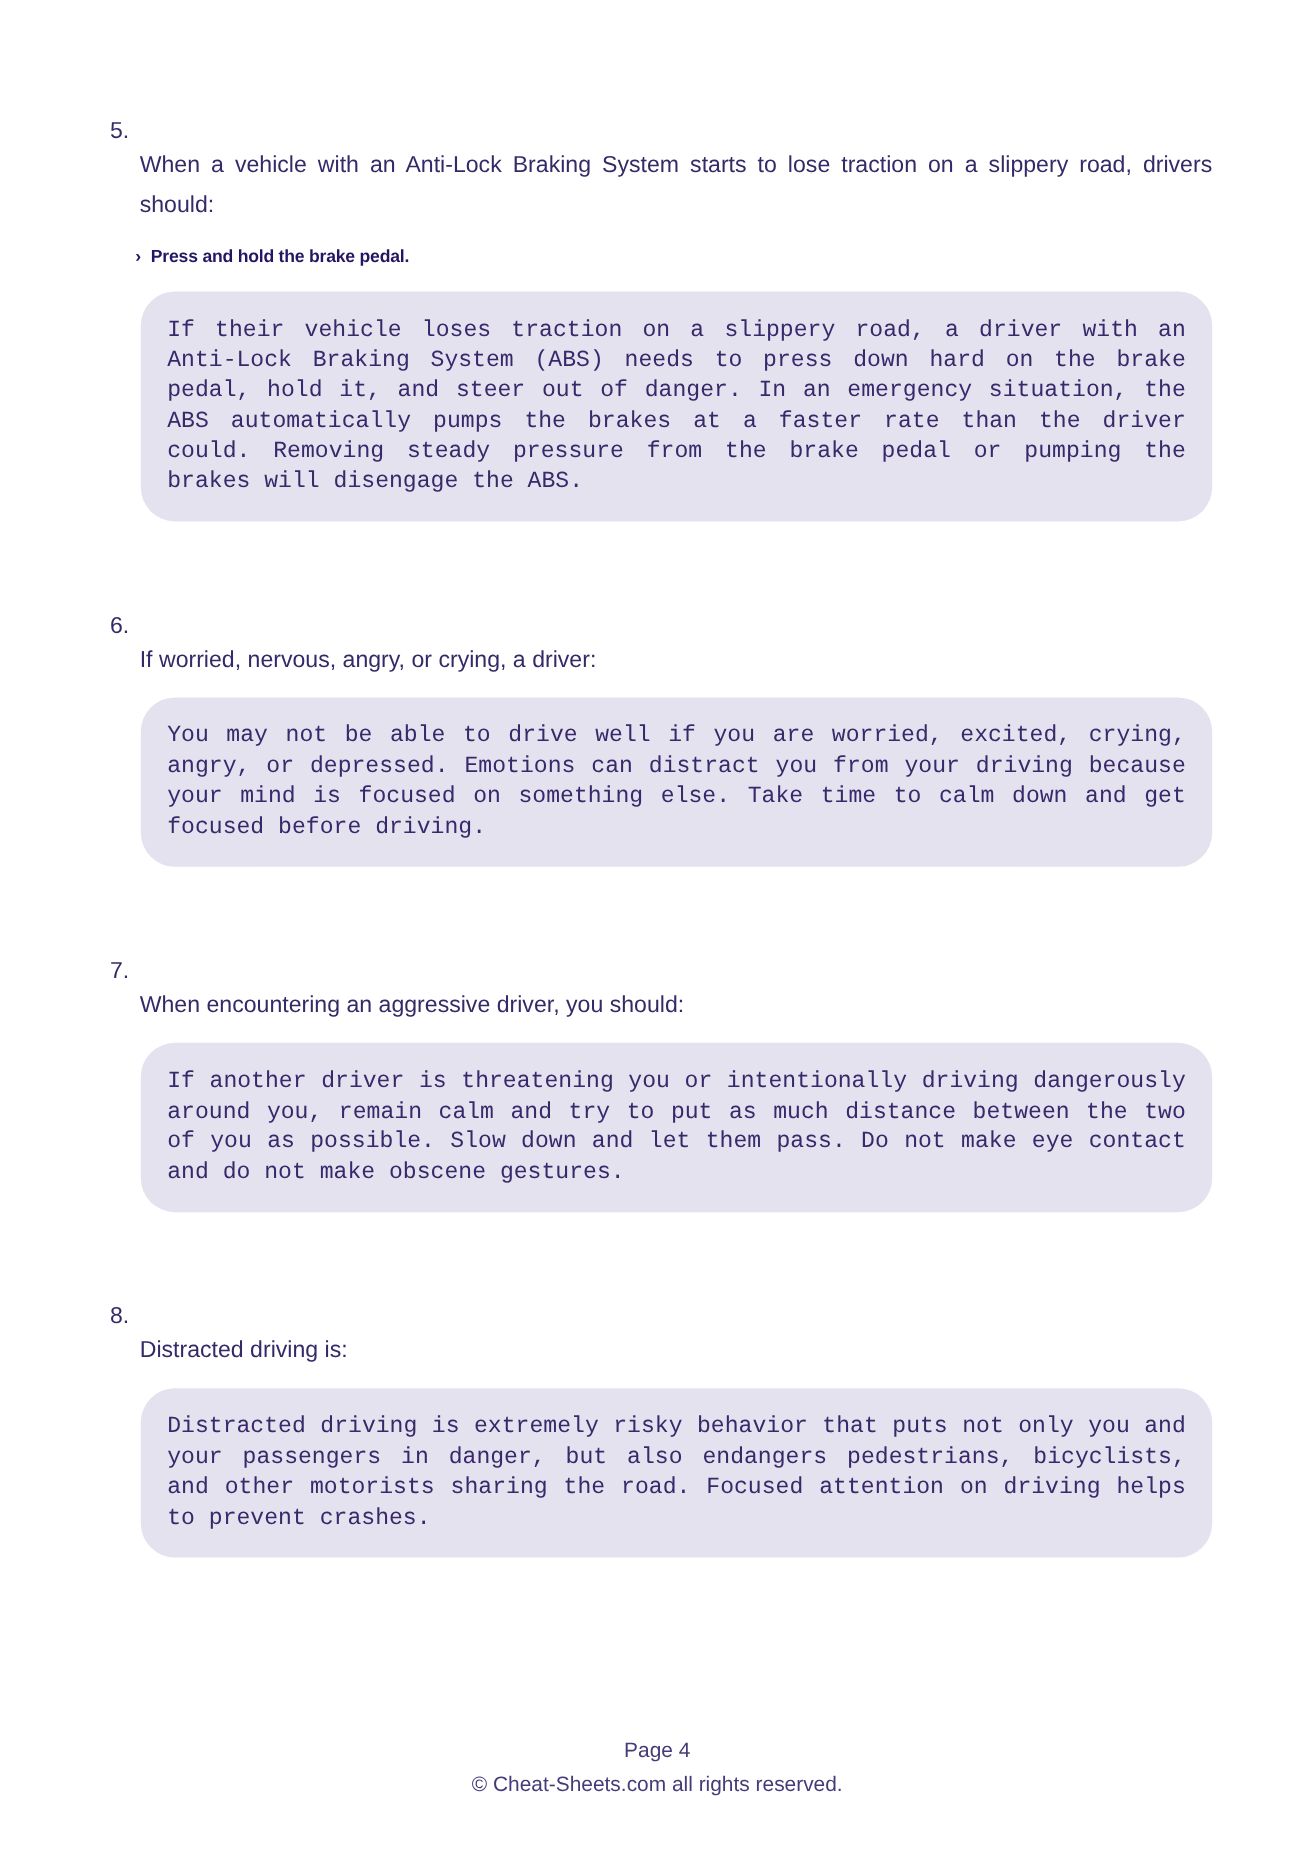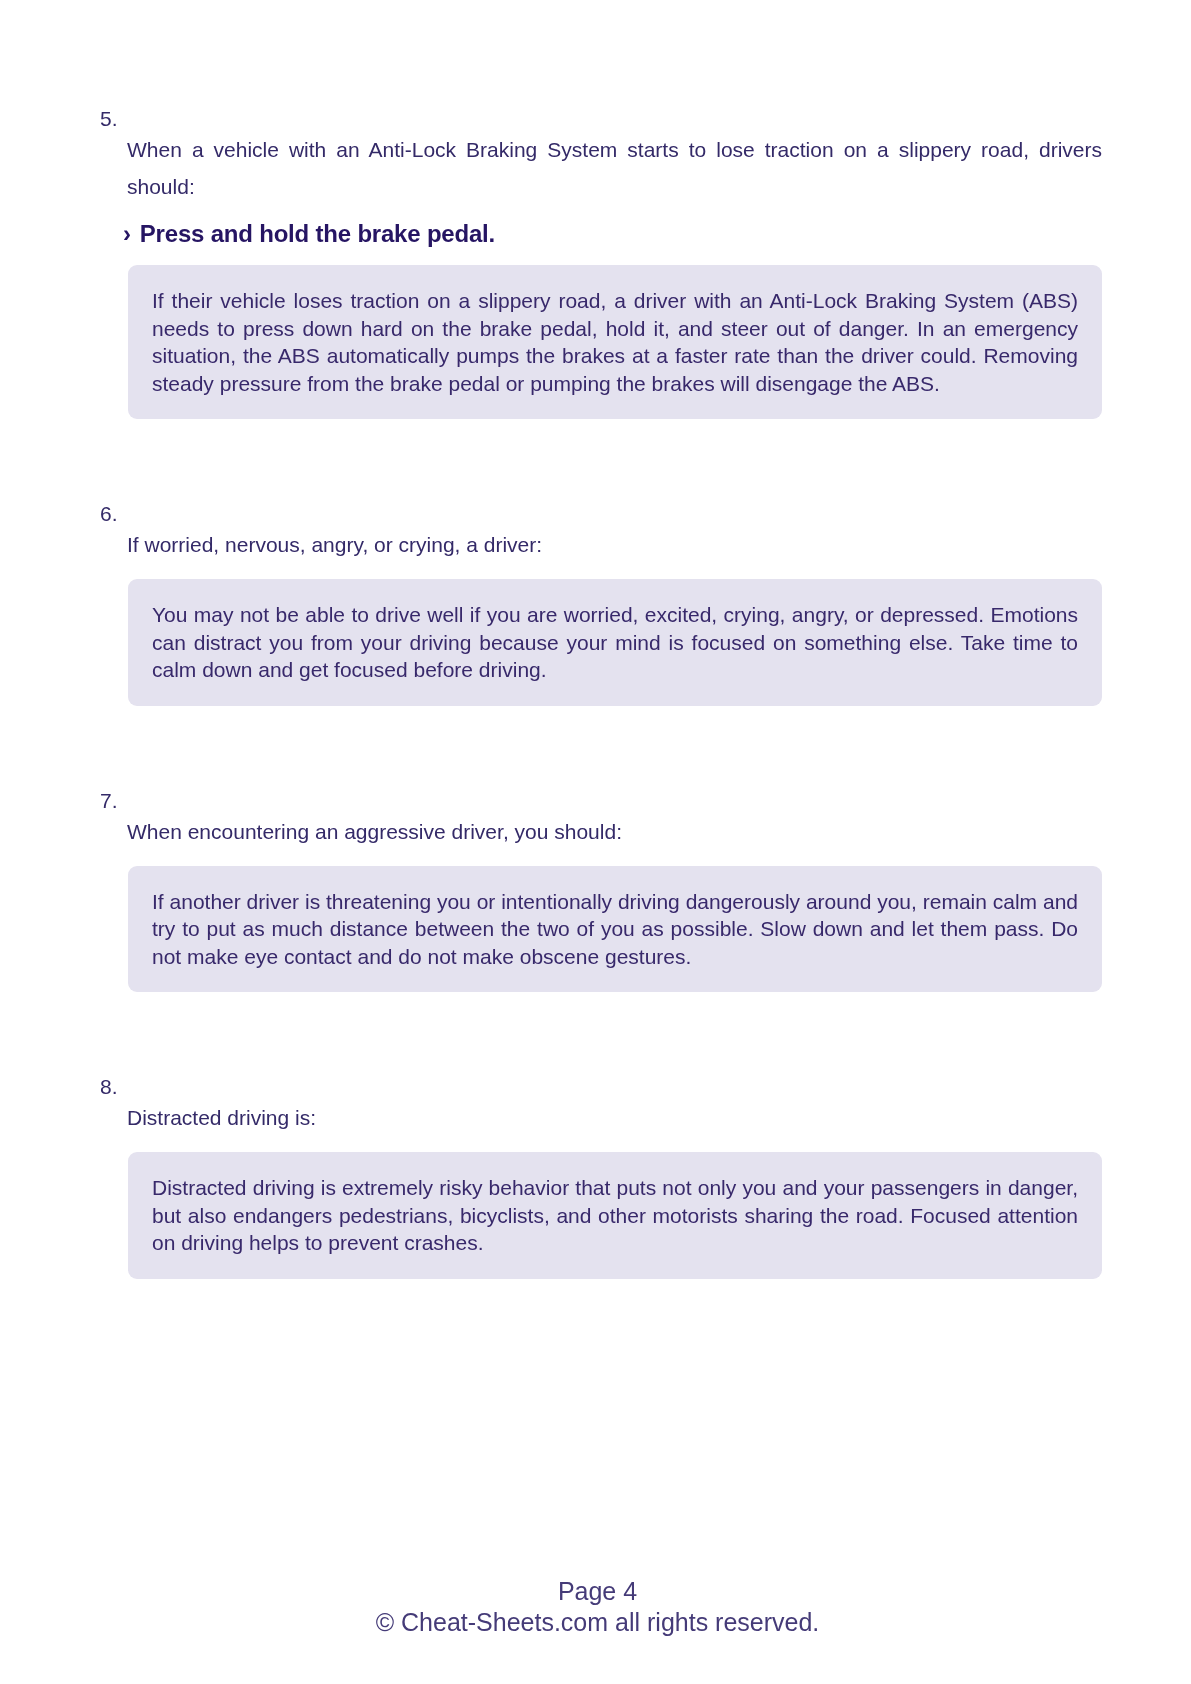--- a/index.html
+++ b/index.html
@@ -41,51 +41,52 @@
     font-size: 21px;
     line-height: 37px;
     text-align: justify;
     -moz-text-align-last: left;
     text-align-last: left;
     color: #342a68;
     margin-top: 31px;
   }
   .answer {
     margin: 14px 0 0 23px;
-    font-size: 24px;
+    font-size: 16px;
     line-height: 30px;
     font-weight: bold;
     letter-spacing: -0.2px;
     color: #261563;
   }
   .answer .marker {
     margin-right: 9px;
   }
   .expl-box {
     margin: 16px 0 0 28px;
     background: #e4e2ef;
-    border-radius: 9px;
+    border-radius: 31px;
     padding: 22px 24px;
+    font-family: Liberation Mono, monospace;
   }
   .expl-text {
     font-size: 21px;
     line-height: 27.5px;
     text-align: justify;
     -moz-text-align-last: left;
     text-align-last: left;
     color: #38296b;
     margin: 0;
   }
   .footer {
     position: absolute;
     left: 4px;
     right: 0;
     top: 1576px;
     text-align: center;
-    font-size: 25px;
+    font-size: 19px;
     line-height: 31px;
     color: #453b78;
   }
 </style>
 </head>
 <body>
 
 <div class="page">
   <div class="content">
 

